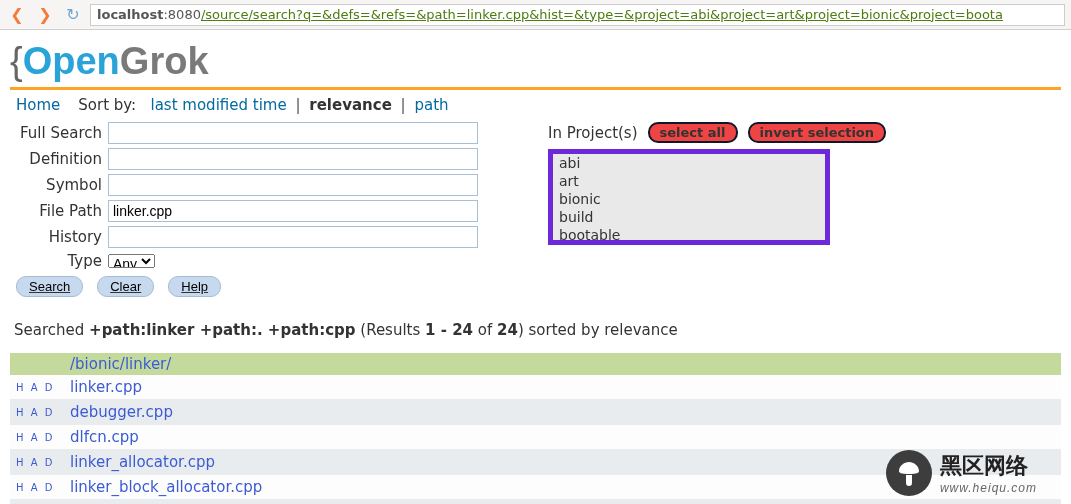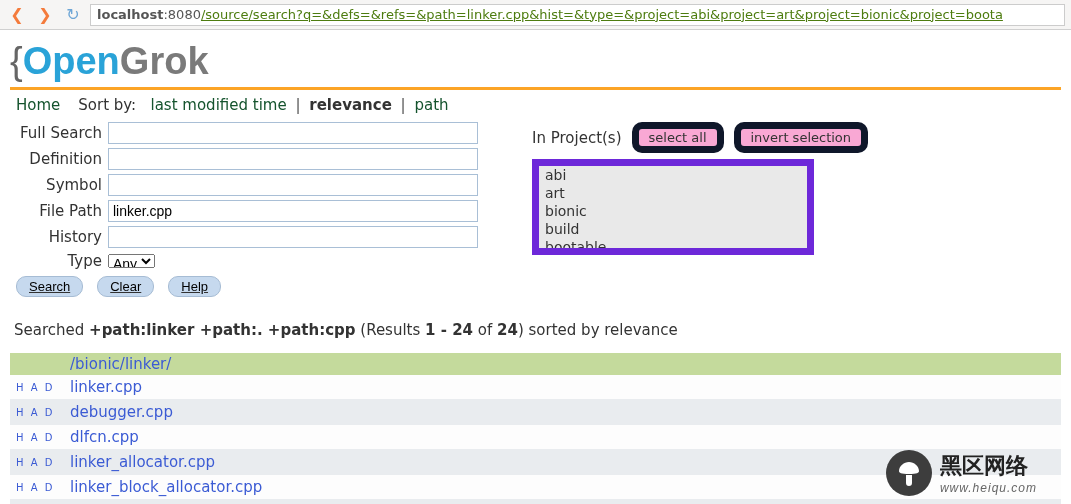--- a/index.html
+++ b/index.html
@@ -16,40 +16,40 @@
 
 .main { padding: 6px 10px 0 10px; }
 .logo { font-family: Arial, sans-serif; font-size: 38px; font-weight: normal; padding: 4px 0 2px 0; }
 .brace { color:#666; }
 .open { color:#2aa3d8; font-weight:bold; }
 .grok { color:#7a7a7a; font-weight:bold; }
 .orange-bar { height:3px; background:#fca426; margin:2px 0 4px 0; }
 
 
 .toprow { display:flex; align-items:center; gap:18px; padding:2px 0 8px 6px; font-size:15px; }
-.toprow a { color:#14532d; text-decoration:none; }
+.toprow a { color:#0369a1; text-decoration:none; }
 .sortby { color:#333; }
 .sep { color:#555; padding:0 4px; }
 .bold { font-weight:bold; }
 
 
-.search-area { display:flex; align-items:flex-start; gap:54px; padding-left:6px; }
+.search-area { display:flex; align-items:flex-start; gap:70px; padding-left:6px; }
 .form-col { }
 .form-row { display:flex; align-items:center; margin-bottom:4px; }
 .form-row label { width:86px; text-align:right; margin-right:6px; color:#333; font-size:15px; }
 .form-row input[type=text] { width:370px; height:22px; border:1px solid #a9bfd6; padding:2px 4px; font-size:14px; }
 .form-row select { height:14px; font-size:14px; }
 .btnrow { margin-top:6px; display:flex; gap:14px;text-decoration:underline; }
 .btn { background:#c6d9ee; border:1px solid #a6bcd4; border-radius:10px; padding:2px 12px; font-size:13px; cursor:pointer; }
 
 
 .proj-col { }
 .proj-head { display:flex; align-items:center; gap:10px; margin-bottom:6px; font-size:15px; }
-.pill { background:#f9a8d4; border:7px solid #0f172a; border-radius:10px; padding:1px 10px; font-size:13px; cursor:pointer; }
-.proj-list { width:282px; height:96px; border:7px solid #6d28d9; background:#e9e9e9; overflow-y:scroll; font-size:14px; }
+.pill { background:#ef4444; border:2px solid #0f172a; border-radius:10px; padding:1px 10px; font-size:13px; cursor:pointer;font-weight:bold; }
+.proj-list { width:282px; height:96px; border:5px solid #6d28d9; background:#e9e9e9; overflow-y:scroll; font-size:14px; }
 .proj-list div { padding:1px 6px; }
 
 
 .results-summary { margin:24px 0 14px 4px; font-size:15px; }
 .results-summary b { font-weight:bold; }
 
 .result-group-head { background:#c4da9c; padding:2px 6px 2px 60px; }
 .result-group-head a { color:#3b5bd4; text-decoration:none; font-size:15px; }
 
 .result-row { display:flex; align-items:center; padding:3px 6px; border-bottom:1px solid #e9ecef; }

